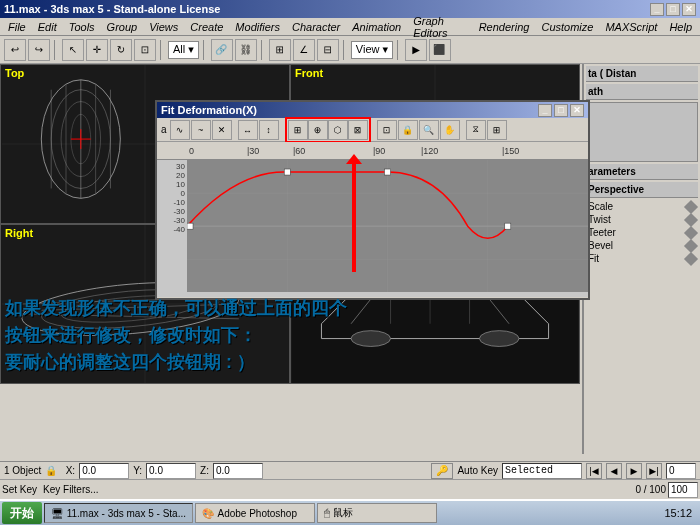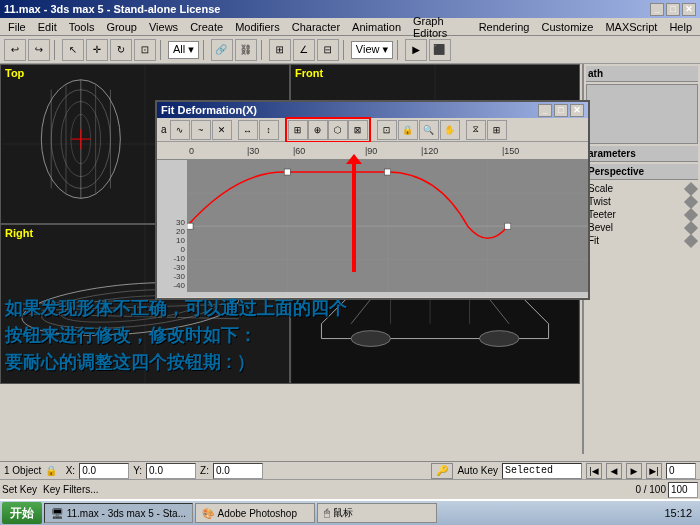--- a/index.html
+++ b/index.html
@@ -36,20 +36,21 @@
       padding: 0 2px;
       border-bottom: 1px solid #888;
     }
     .menu-item {
       padding: 0 6px;
       height: 100%;
       display: flex;
       align-items: center;
       font-size: 11px;
       cursor: pointer;
+      font-style: italic;
     }
 
     
     #toolbar {
       background: #d4d0c8;
       height: 28px;
       display: flex;
       align-items: center;
       padding: 2px 4px;
       border-bottom: 1px solid #999;
@@ -231,21 +232,21 @@
 
     
     .y-axis {
       position: absolute;
       left: 0;
       top: 18px;
       width: 30px;
       height: 132px;
       display: flex;
       flex-direction: column;
-      justify-content: flex-end;
+      justify-content: flex-start;
       padding: 2px 0;
     }
     .y-label {
       font-size: 8px;
       color: #333;
       text-align: right;
       padding-right: 2px;
     }
 
     
@@ -573,21 +574,21 @@
     <div style="width:4px;"></div>
     <div class="fd-btn">⧖</div>
     <div class="fd-btn">⊞</div>
   </div>
   <div id="fit-dialog-content">
 
     <div id="ruler">
       <span class="ruler-mark" style="left:32px;">0</span>
       <span class="ruler-mark" style="left:90px;">|30</span>
       <span class="ruler-mark" style="left:136px;">|60</span>
-      <span class="ruler-mark" style="left:208px;">|90</span>
+      <span class="ruler-mark" style="left:216px;">|90</span>
       <span class="ruler-mark" style="left:264px;">|120</span>
       <span class="ruler-mark" style="left:345px;">|150</span>
     </div>
 
     <div class="y-axis">
       <span class="y-label">30</span>
       <span class="y-label">20</span>
       <span class="y-label">10</span>
       <span class="y-label">0</span>
       <span class="y-label">-10</span>
@@ -620,20 +621,21 @@
   </div>
 </div>
 
 <div id="annotation">
   <div class="ann-line">如果发现形体不正确，可以通过上面的四个</div>
   <div class="ann-line">按钮来进行修改，修改时如下：</div>
   <div class="ann-line">要耐心的调整这四个按钮期 : ）</div>
 </div>
 
 <div id="right-panel">
+  <div class="rp-section-title">ta ( Distan</div>
   <div class="rp-section-title">ath</div>
   <div style="height:60px;background:#c0c0c0;border:1px solid #888;margin-bottom:2px;"></div>
   <div class="rp-section-title">arameters</div>
   <div class="rp-section-title">Perspective</div>
   <div class="rp-row">
     <span>Scale</span>
     <div class="rp-diamond"></div>
   </div>
   <div class="rp-row">
     <span>Twist</span>

